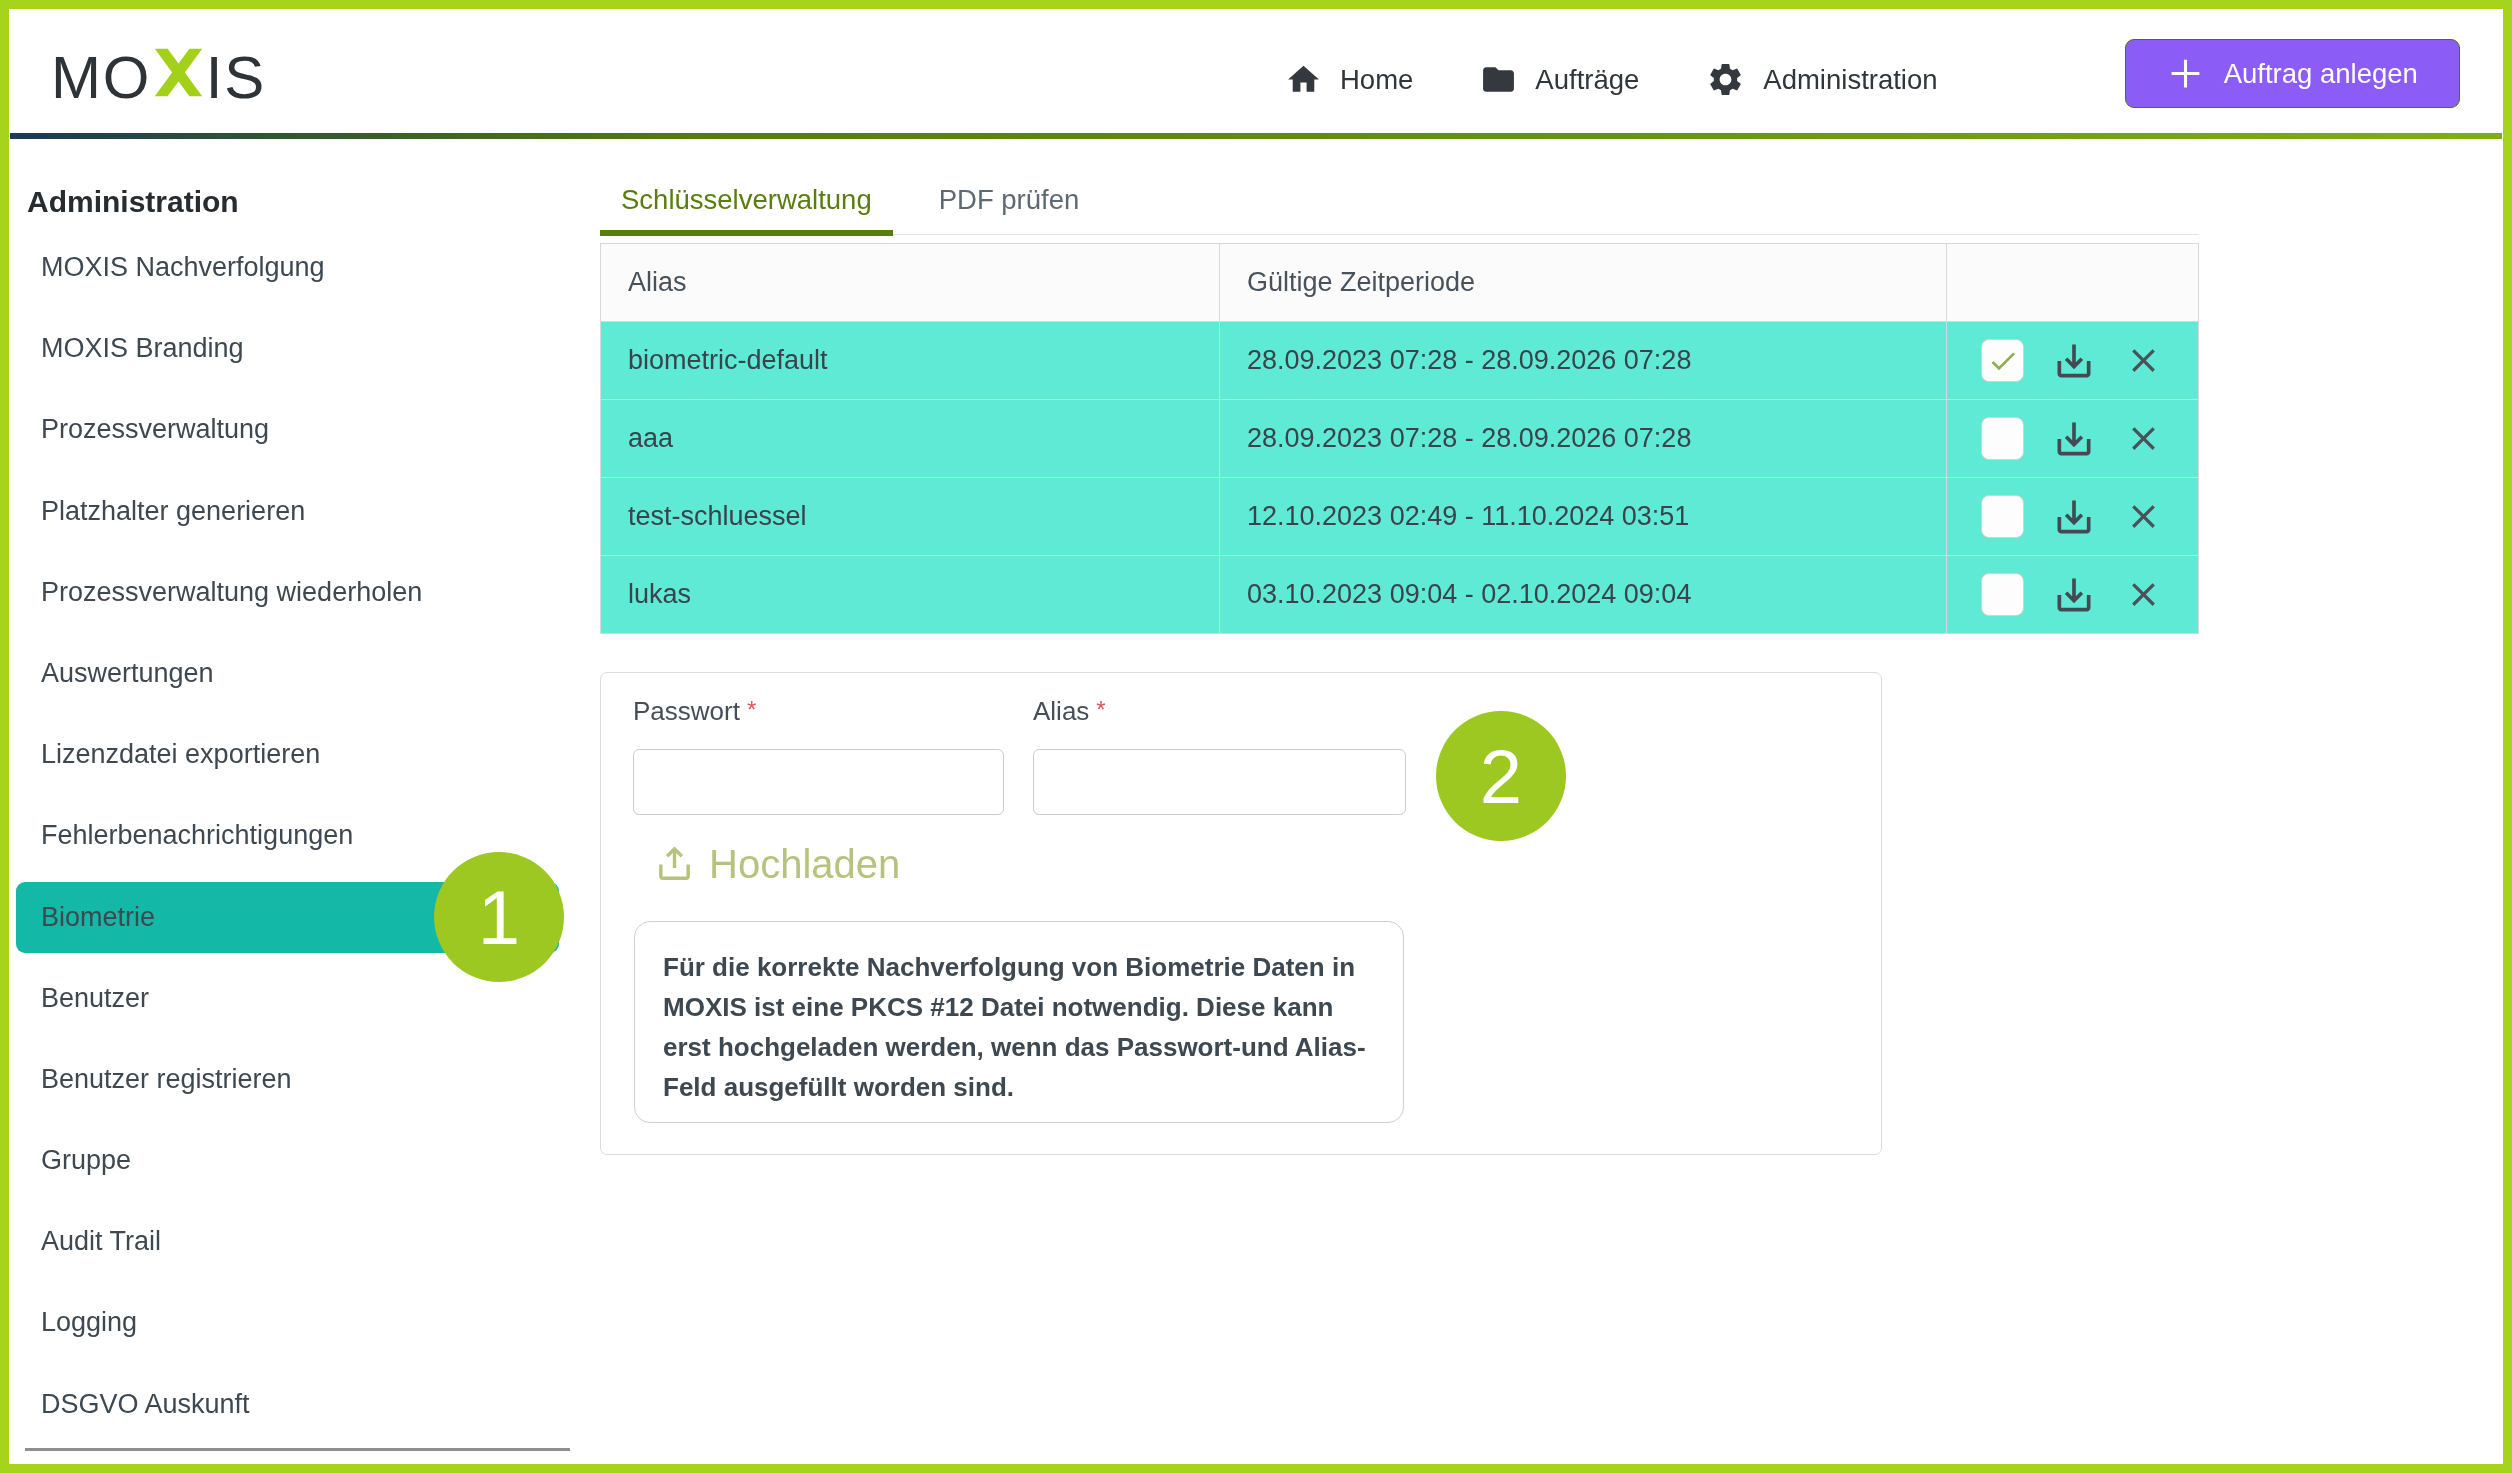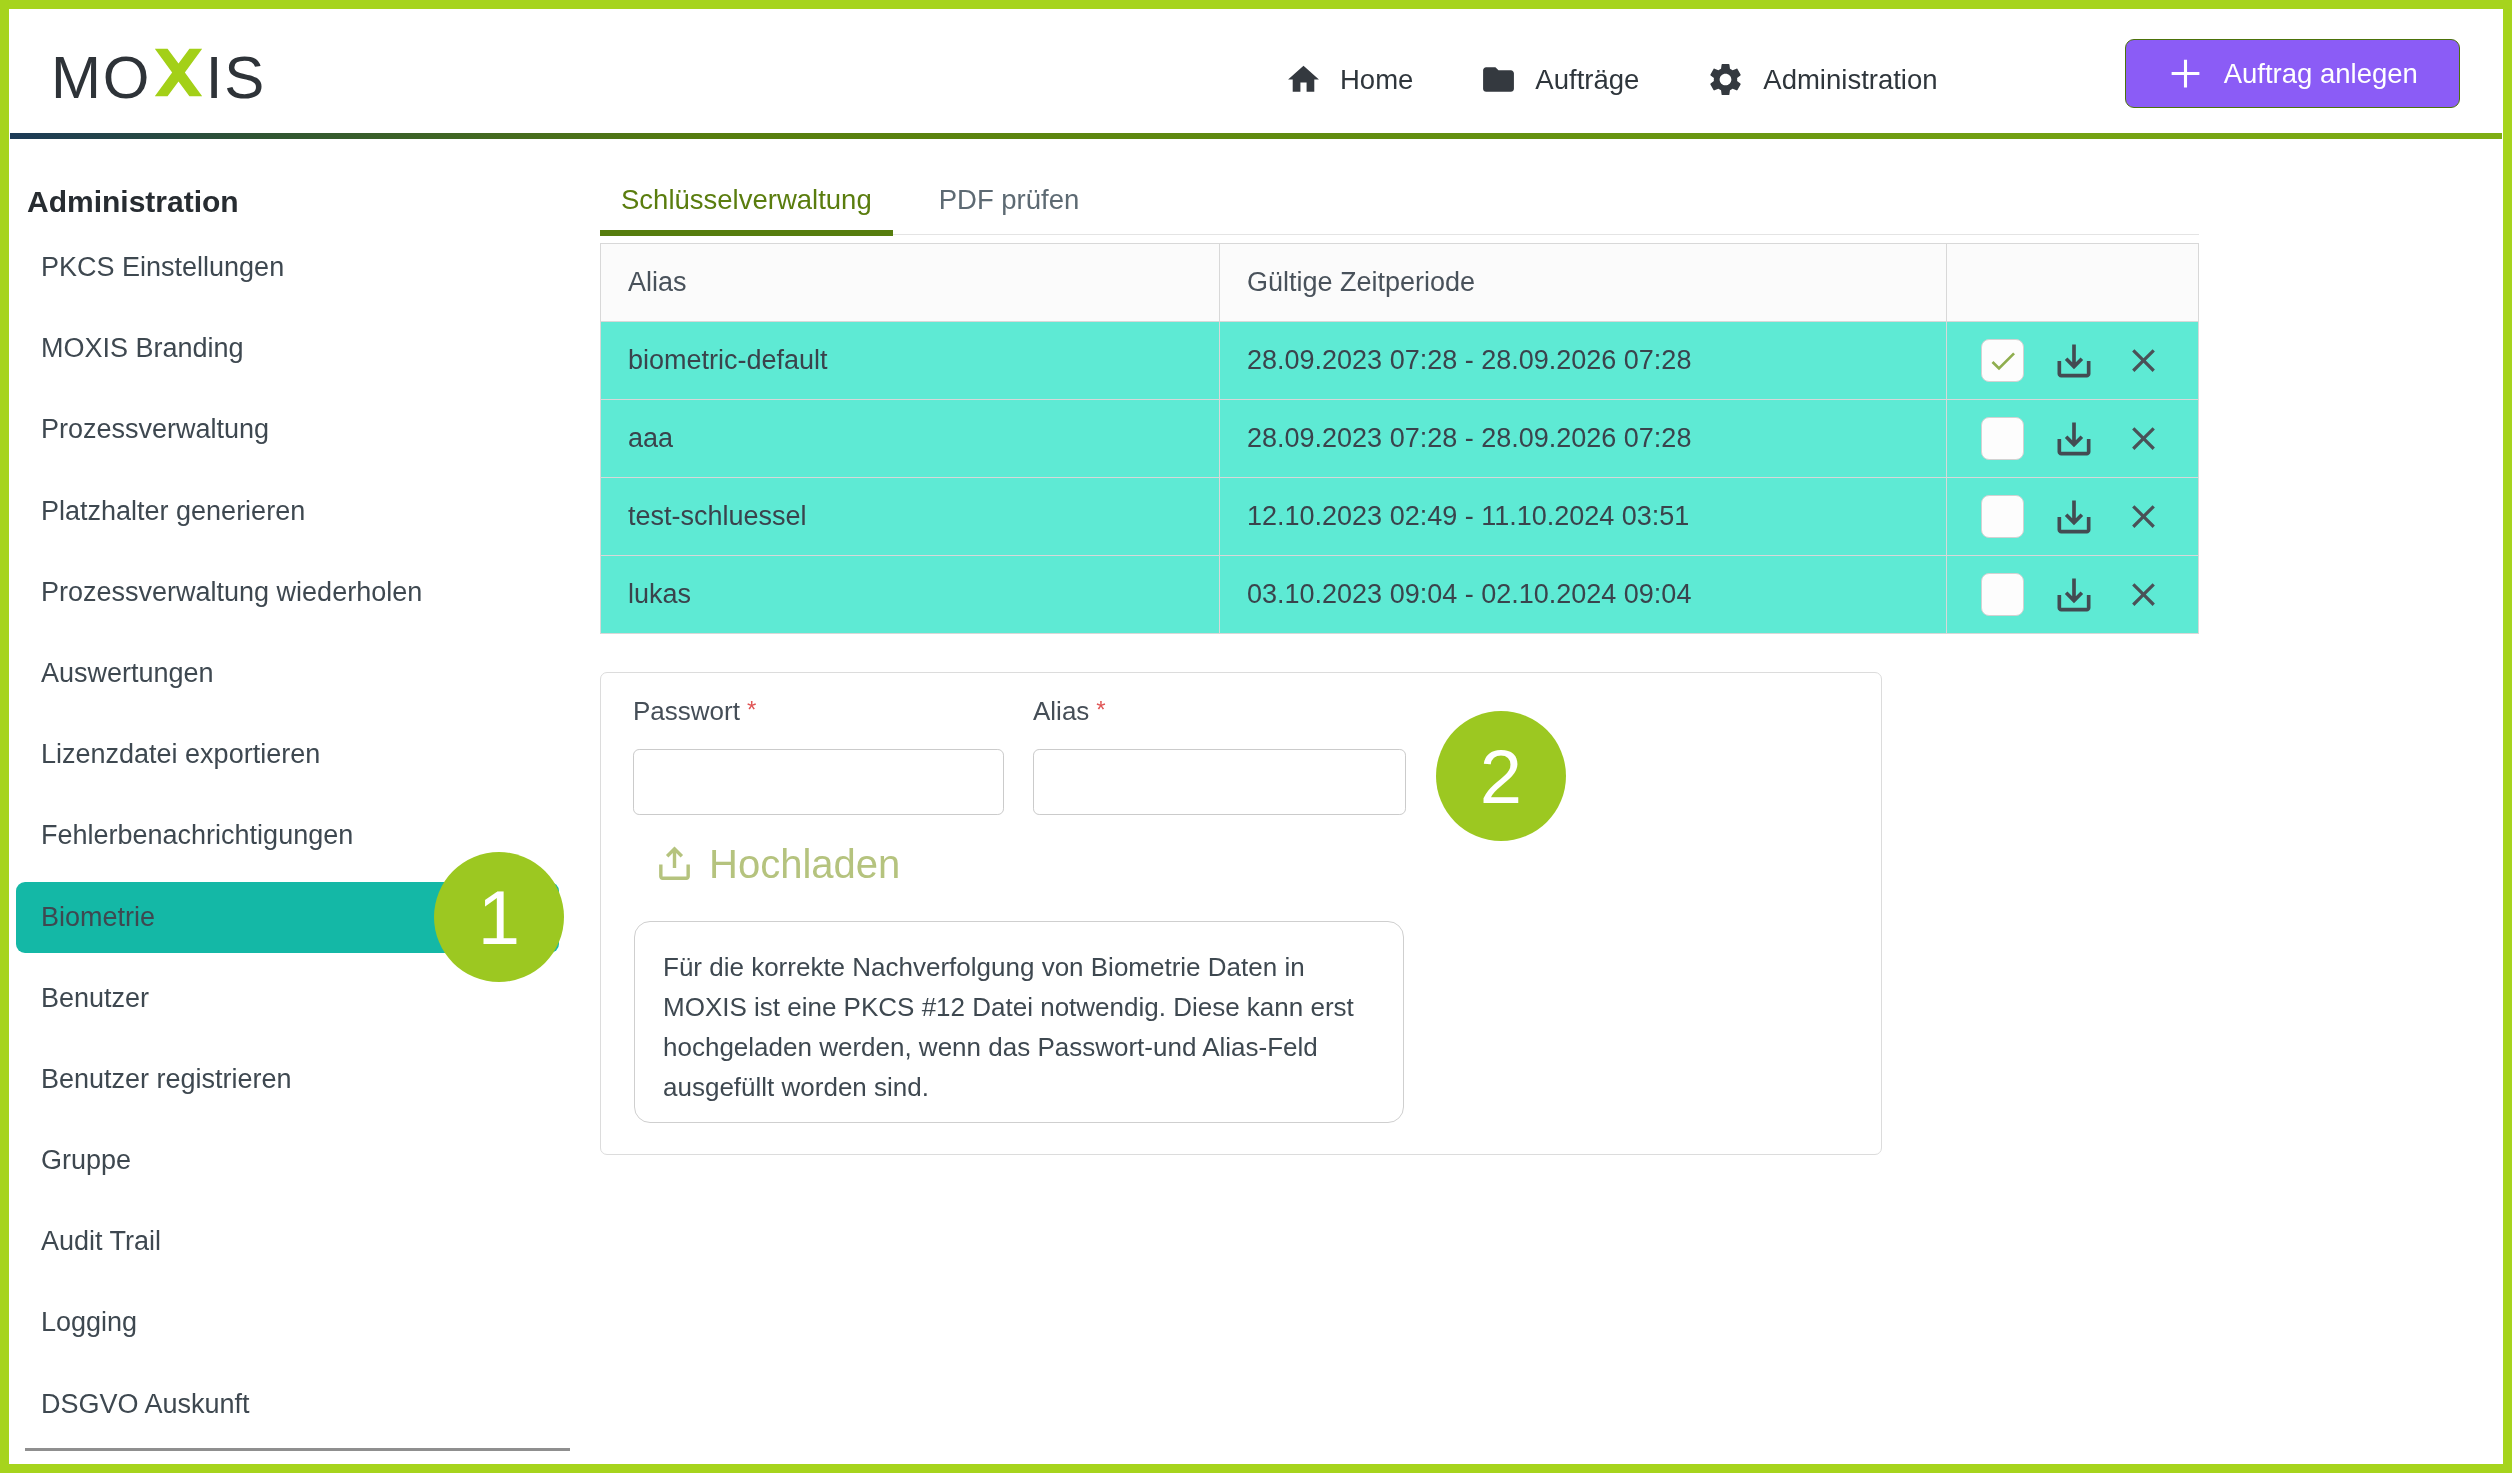--- a/index.html
+++ b/index.html
@@ -66,21 +66,21 @@
   .lbl-alias { left:432px; top:23px; }
   .text-input { position:absolute; top:76px; height:66px; width:371px; border:1.8px solid #cbcbcb;
                 border-radius:6.2px; background:#fff; box-sizing:border-box; font-size:27px; padding:0 16px;
                 color:#3a434c; }
   .input-password { left:32px; }
   .input-alias { left:432px; width:373px; }
   .upload-btn { position:absolute; left:53px; top:156px; display:flex; align-items:center; gap:14px;
                 color:#b5c37e; font-size:40px; cursor:pointer;margin-top:13px; }
   .info-box { position:absolute; left:33px; top:248px; width:770px; height:202px;
               border:1.8px solid #cfcfcf; border-radius:16px; box-sizing:border-box;
-              padding:25px 28px; font-size:26px; line-height:40px; color:#3e4850; background:#fff; }
+              padding:25px 28px; font-size:26px; line-height:40px; color:#3e4850; background:#fff;font-weight:bold; }
 
   
   .annotation-circle { position:absolute; width:130px; height:130px; border-radius:50%;
                        background:#9cc821; color:#ffffff; display:flex; align-items:center;
                        justify-content:center; font-size:76px; font-weight:300; z-index:40; }
   .circle-1 { left:434px; top:852px; }
   .circle-2 { left:1436px; top:711px; }
 </style>
 </head>
 <body>
@@ -120,21 +120,21 @@
     <svg width="37" height="37" viewBox="0 0 24 24">
       <path fill="none" stroke="#ffffff" stroke-width="2" d="M12 3v18M3 12h18"></path>
     </svg>
     <span>Auftrag anlegen</span>
   </div>
 
   <div class="header-divider"></div>
 
   <div class="sidebar-heading">Administration</div>
   <div class="sidebar-list">
-    <div class="sidebar-item">PKCS Einstellungen</div>
+    <div class="sidebar-item">MOXIS Nachverfolgung</div>
     <div class="sidebar-item">MOXIS Branding</div>
     <div class="sidebar-item">Prozessverwaltung</div>
     <div class="sidebar-item">Platzhalter generieren</div>
     <div class="sidebar-item">Prozessverwaltung wiederholen</div>
     <div class="sidebar-item">Auswertungen</div>
     <div class="sidebar-item">Lizenzdatei exportieren</div>
     <div class="sidebar-item">Fehlerbenachrichtigungen</div>
     <div class="sidebar-item active">Biometrie</div>
     <div class="sidebar-item">Benutzer</div>
     <div class="sidebar-item">Benutzer registrieren</div>

